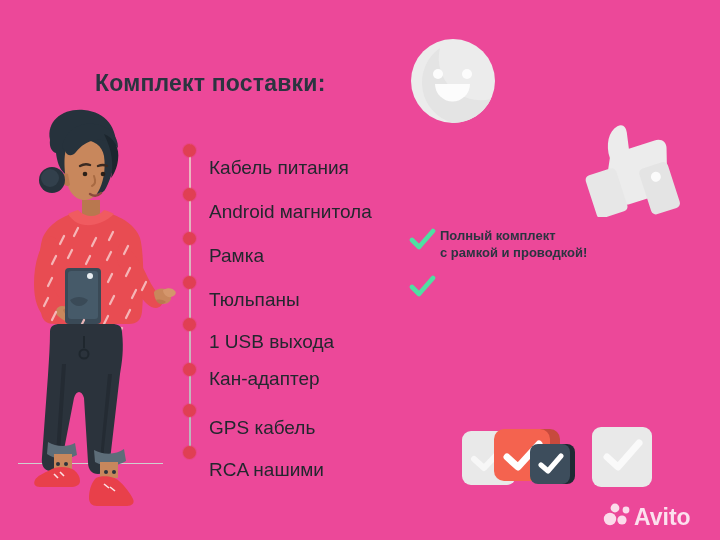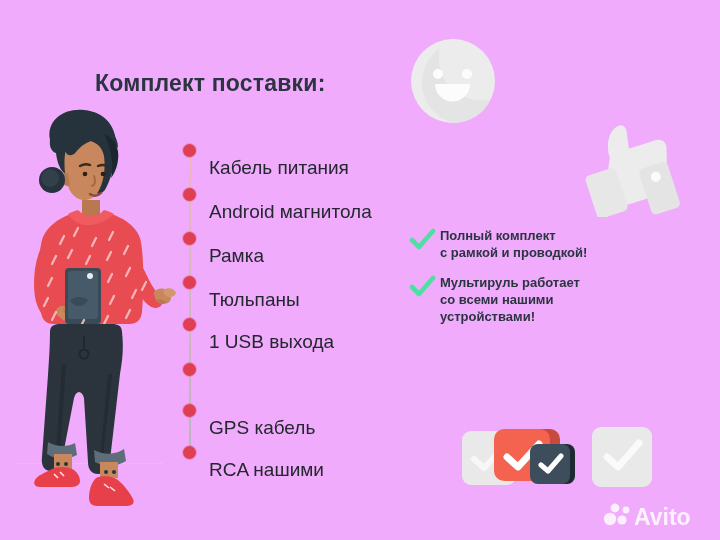--- a/index.html
+++ b/index.html
@@ -11,21 +11,21 @@
     height: 540px;
     background: #fefefe;
     font-family: "Liberation Sans", "DejaVu Sans", sans-serif;
     overflow: hidden;
     position: relative;
   }
   #stage {
     position: relative;
     width: 720px;
     height: 540px;
-    background: #f0abfc;
+    background: #ec4899;
     overflow: hidden;
   }
 
   
   .deco {
     position: absolute;
     pointer-events: none;
   }
   #smiley-deco {
     left: 408px;
@@ -227,20 +227,21 @@
     </div>
 
     <div class="kit-row" style="top:182px">
       <span class="kit-bullet" style="top:6px"></span>
       <span class="kit-text" style="top:0px">1 USB выхода</span>
     </div>
 
     <div class="kit-row" style="top:219px">
       <span class="kit-bullet" style="top:14px"></span>
       <span class="kit-text" style="top:0px">
+        <span>Кан-адаптер</span>
       </span>
     </div>
 
     <div class="kit-row" style="top:268px">
       <span class="kit-bullet" style="top:6px"></span>
       <span class="kit-text" style="top:0px">GPS кабель</span>
     </div>
 
     <div class="kit-row" style="top:310px">
       <span class="kit-bullet" style="top:6px"></span>
@@ -255,23 +256,20 @@
         <path d="M4 14 L11 21 L25 5" fill="none" stroke="#4fdfa2" stroke-width="4.6" stroke-linecap="round" stroke-linejoin="round"></path>
       </svg>
       <div class="benefit-text">Полный комплект
 с рамкой и проводкой!</div>
     </div>
 
     <div class="benefit">
       <svg class="check-icon" viewBox="0 0 28 28">
         <path d="M4 14 L11 21 L25 5" fill="none" stroke="#4fdfa2" stroke-width="4.6" stroke-linecap="round" stroke-linejoin="round"></path>
       </svg>
-      <div class="benefit-text">Мультируль работает
-со всеми нашими
-устройствами!</div>
     </div>
 
   </div>
 
   <div id="checkbox-art">
     <div class="cbox" id="cbox-grey-left"></div>
     <div class="cbox" id="cbox-grey-right"></div>
 
     <svg class="cbox-tick" style="left:8px;top:28px" width="38" height="30" viewBox="0 0 38 30">
       <path d="M4 16 L14 25 L34 4" fill="none" stroke="#f7f7f7" stroke-width="6" stroke-linecap="round" stroke-linejoin="round"></path>

